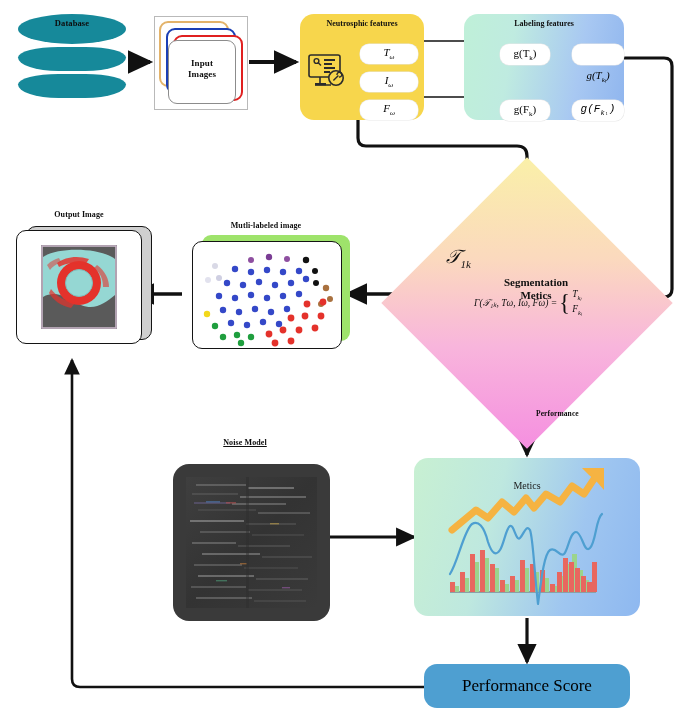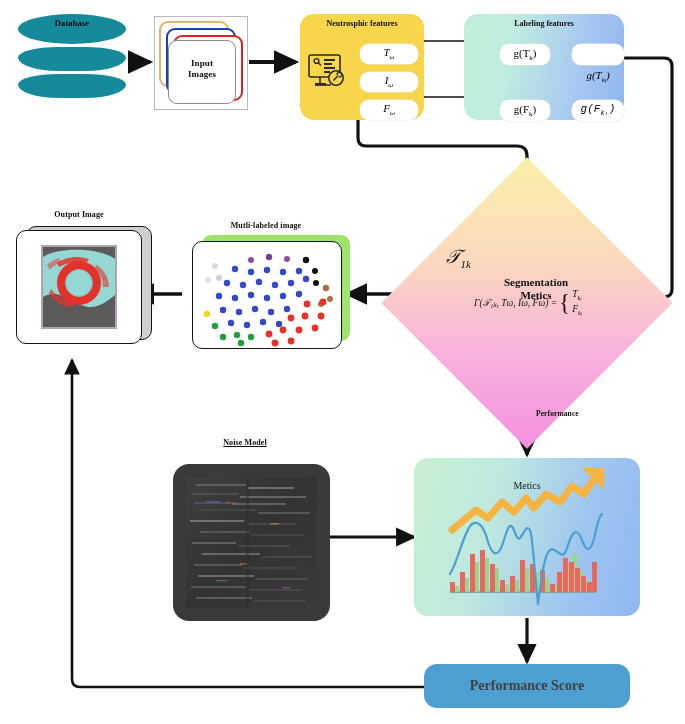--- a/index.html
+++ b/index.html
@@ -27,21 +27,21 @@
   .cardW{border:1.6px solid #8c8c8c;}
 
   
   .panel{border-radius:14px;}
   .yellowp{background:#F7D64C;}
   .labelp{background:linear-gradient(100deg,#BFF0D8 0%,#BFEBE0 30%,#A8C8F2 70%,#8FB5EE 100%);}
   .metricp{background:linear-gradient(105deg,#C8F0D2 0%,#BEE8DF 35%,#9FC6F0 70%,#8EB8F0 100%);}
   .pill{background:#fff;border-radius:9px;display:flex;align-items:center;justify-content:center;
         box-shadow:0 0 0 .5px #e7e7e7;}
   .score{background:#4E9FD1;border-radius:13px;display:flex;align-items:center;justify-content:center;}
-  .score span{font-size:14px;font-weight:bold;color:#404040;}
+  .score span{font-size:17px;font-weight:normal;color:#000000;}
 
   
   .diamond{width:206px;height:206px;transform:rotate(45deg);
            background:linear-gradient(135deg,#FAF0A8 0%,#FBD9BE 35%,#F8B5DC 65%,#F58FE0 100%);}
   .dtext{position:absolute;text-align:center;}
 
   
   .screenframe{background:#3A3A3A;border-radius:16px;}
 
   .outframe{border:1.6px solid #141414;border-radius:10px;background:#fff;}

